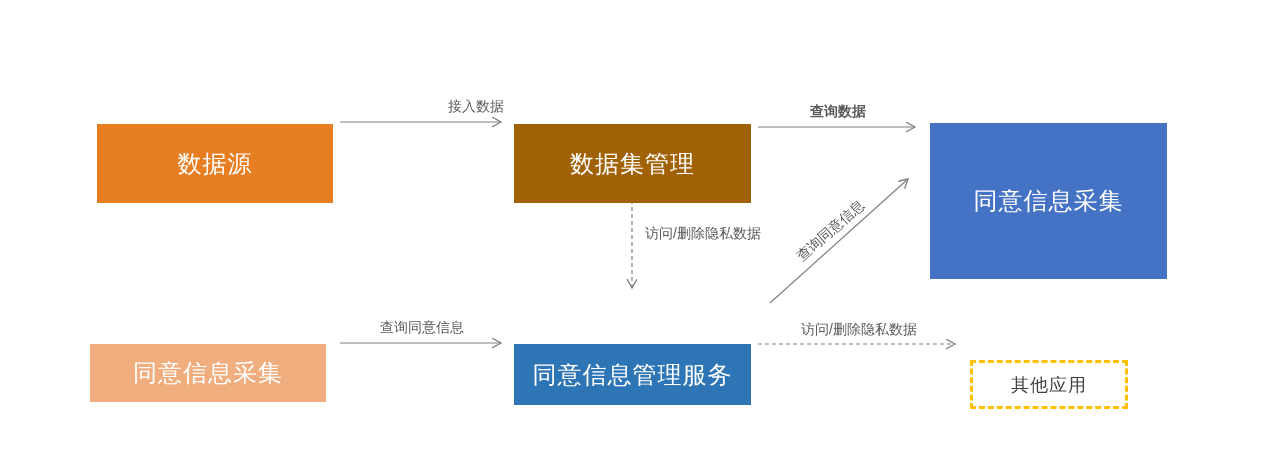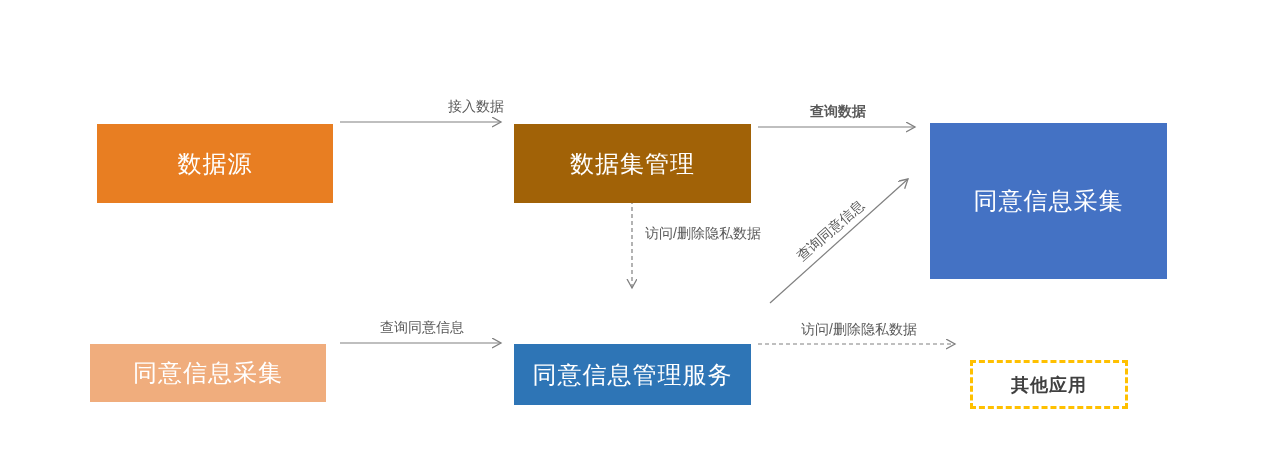--- a/index.html
+++ b/index.html
@@ -32,21 +32,20 @@
   .node-data-app-system    { left: 930px; top: 82px;  width: 237px; height: 156px; background: #4472C4; }
   .node-consent-collection { left: 90px;  top: 303px; width: 236px; height: 58px;  background: #F0AD7D; }
   .node-consent-mgmt       { left: 514px; top: 303px; width: 237px; height: 61px;  background: #2E75B6; }
   .node-other-apps {
     left: 970px; top: 319px; width: 158px; height: 49px;
     background: #ffffff;
     border: 3px dashed #FFC000;
     color: #404040;
     font-size: 18px;
     letter-spacing: 1px;
-    font-weight: bold;
   }
   .edges-layer {
     position: absolute;
     left: 0; top: 0;
     width: 1280px; height: 460px;
   }
   .edge-label {
     position: absolute;
     color: #595959;
     font-size: 14px;

